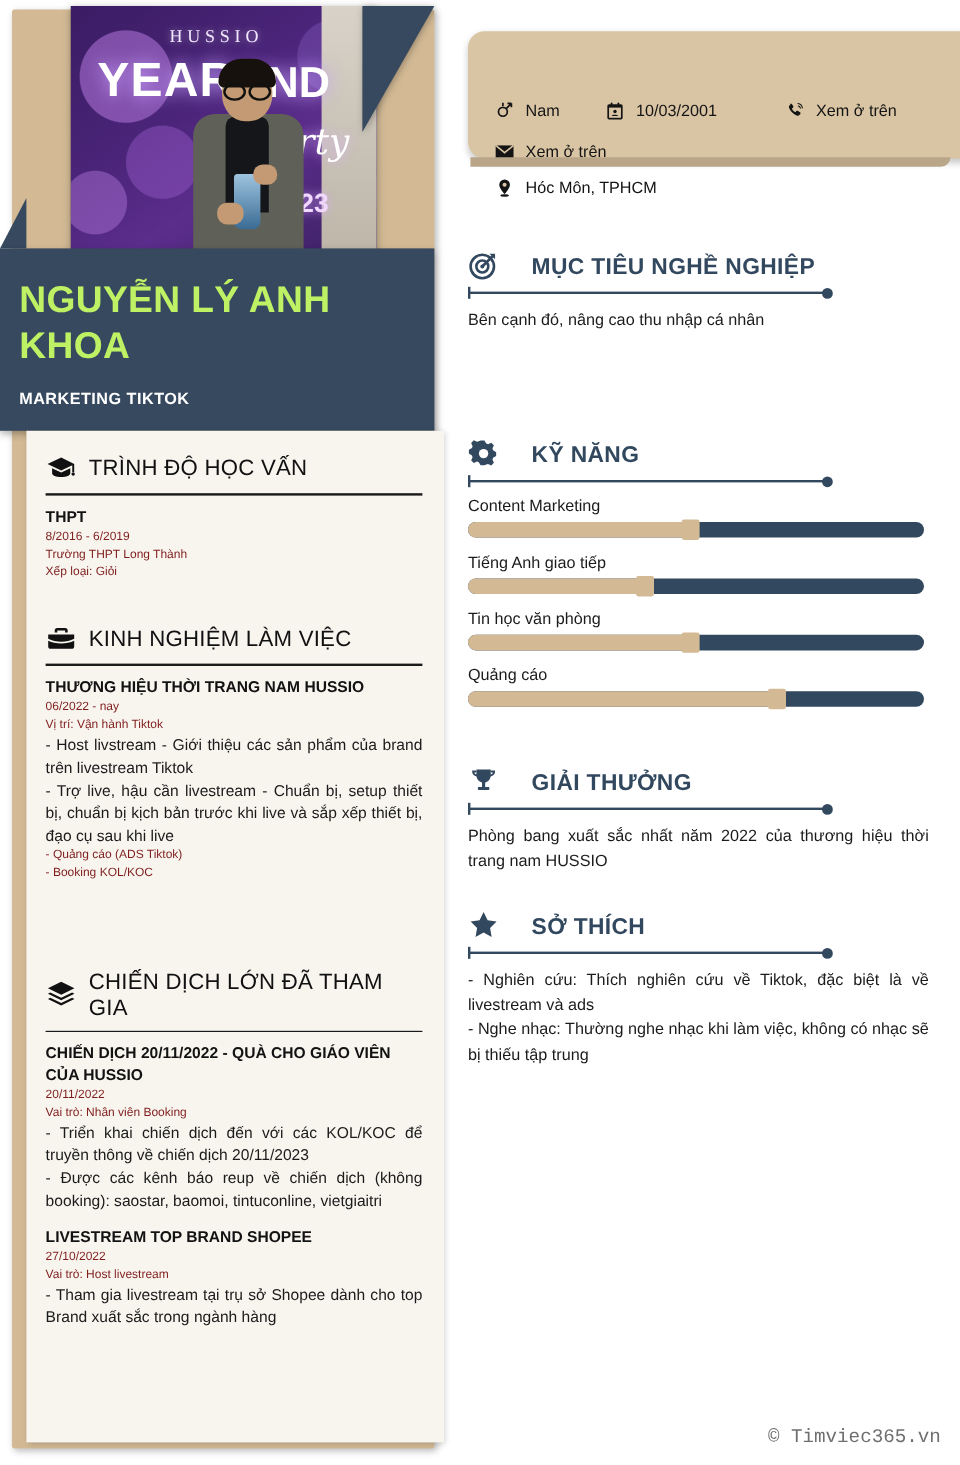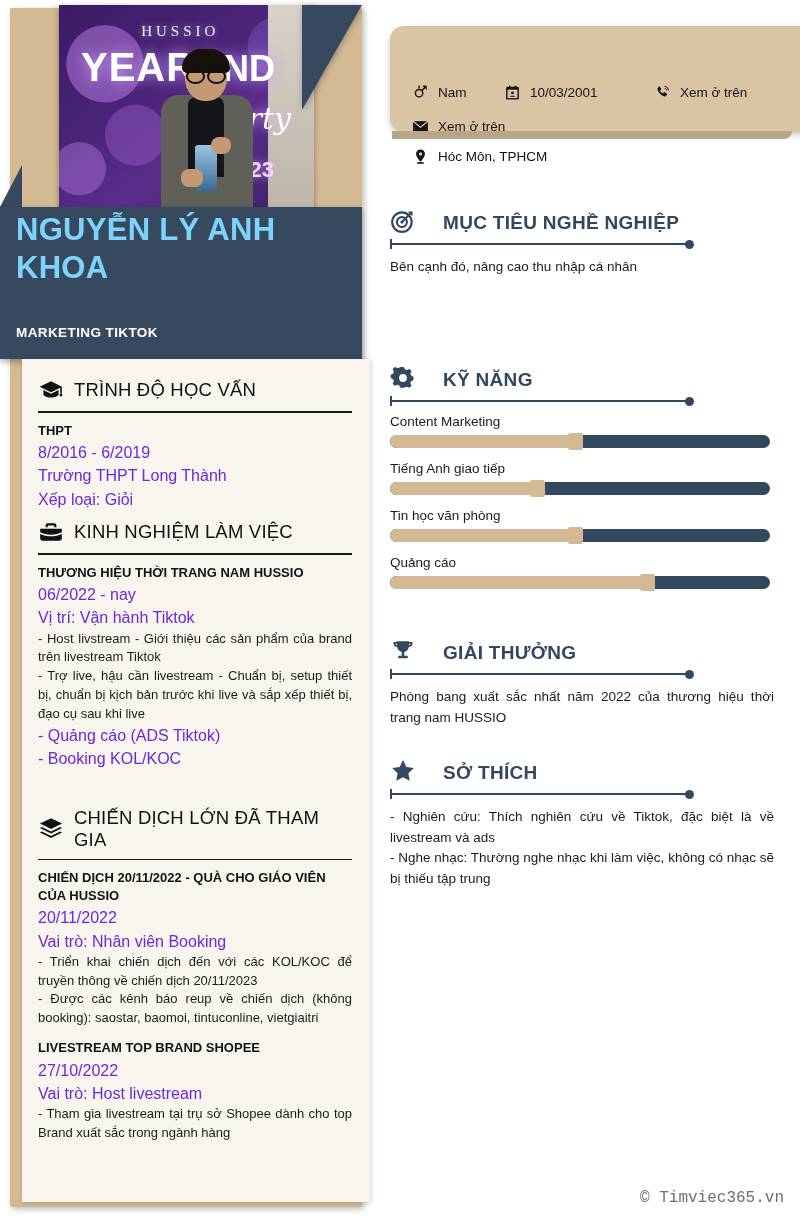--- a/index.html
+++ b/index.html
@@ -137,23 +137,23 @@
   
   .name-plate {
     position: absolute;
     left: 0; top: 207px;
     width: 362px; height: 152px;
     background: #37495f;
     box-shadow: 0 3px 6px rgba(0,0,0,.3);
   }
   .name-text {
     position: absolute;
-    left: 16px; top: 4px;
+    left: 16px; top: 24px;
     width: 320px;
-    color: #7dd3fc;
+    color: #bef264;
     font-size: 31px;
     font-weight: bold;
     line-height: 1.22;
     letter-spacing: .3px;
   }
   .job-title {
     position: absolute;
     left: 16px; top: 118px;
     color: #ffffff;
     font-size: 13.5px;
@@ -180,21 +180,21 @@
     font-size: 18.5px; font-weight: normal; color: #111111;
     letter-spacing: .2px; line-height: 1.18;
   }
   .l-rule { height: 1.6px; background: #1a1a1a; margin-bottom: 9px; }
 
   .entry-title {
     font-size: 13px; font-weight: bold; color: #121212;
     line-height: 1.35; margin-bottom: 2px;
   }
   .entry-line {
-    font-size: 16px; color: #6d28d9; line-height: 1.45;
+    font-size: 10px; color: #7f1d1d; line-height: 1.45;
   }
   .entry-just {
     font-size: 13px; color: #1b1b1b; line-height: 1.45;
     text-align: justify;
   }
   .entry-gap { height: 11px; }
 
   
   #right-col { position: absolute; left: 370px; top: 0; width: 430px; height: 1221px; }
 

